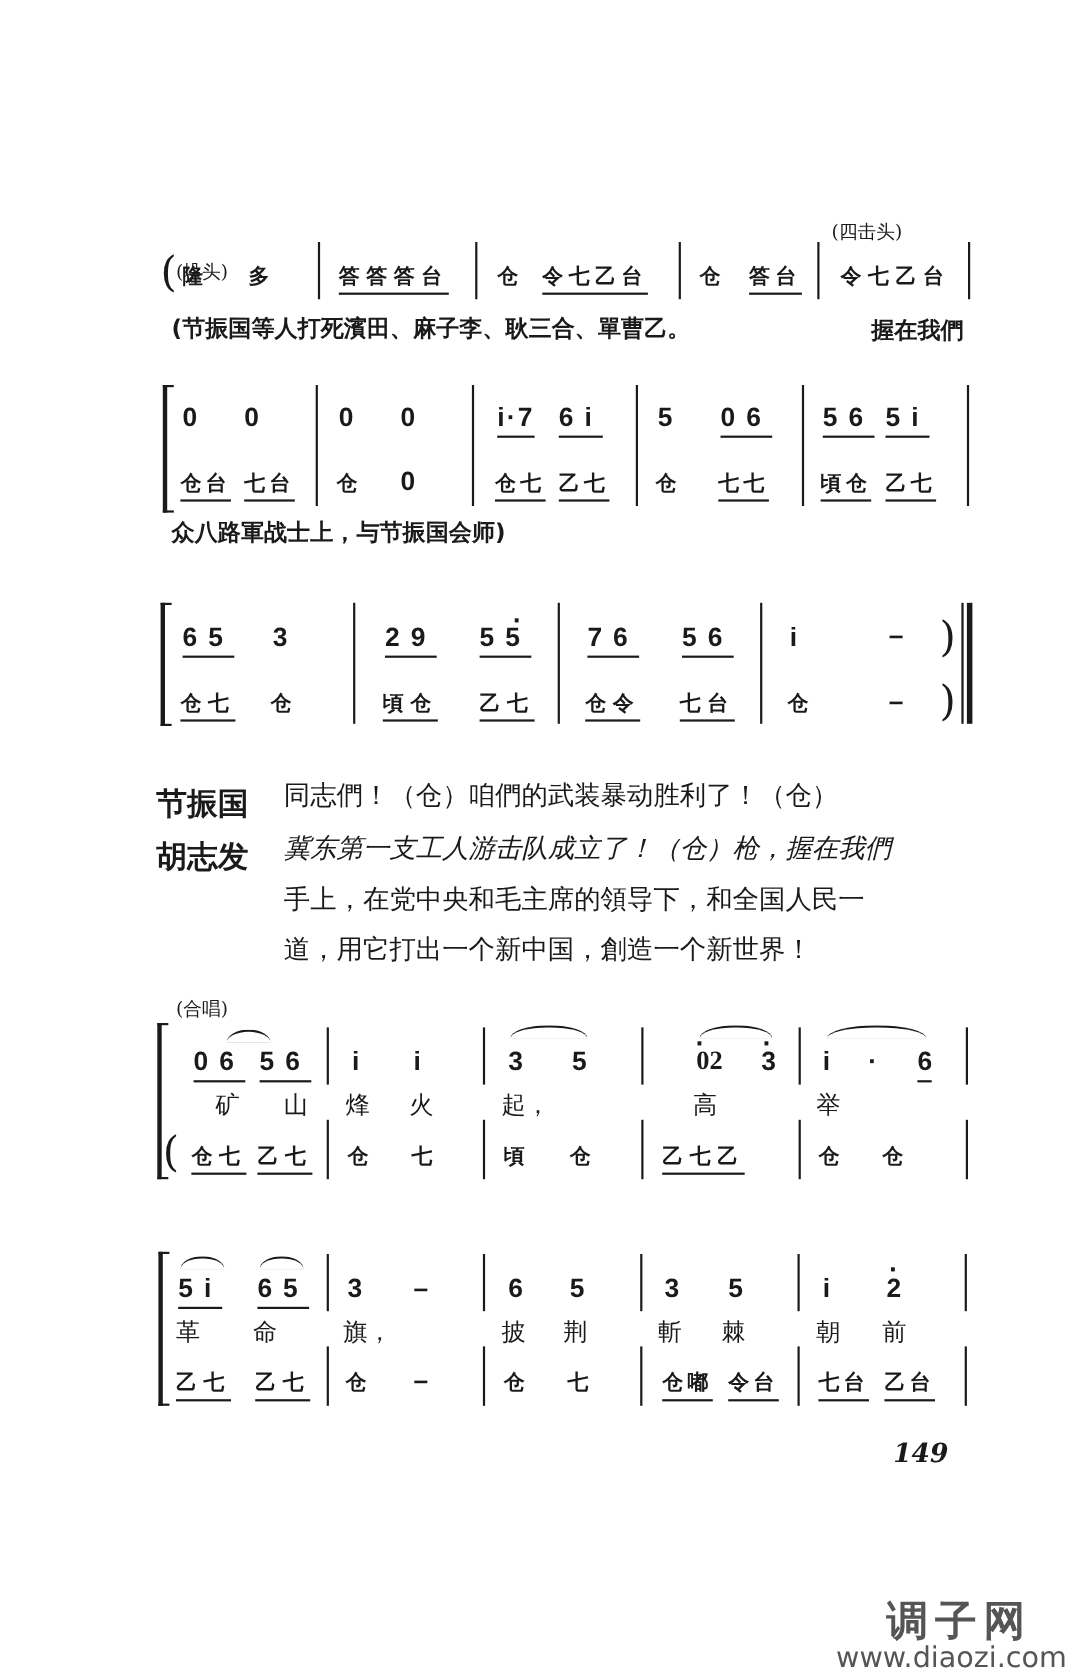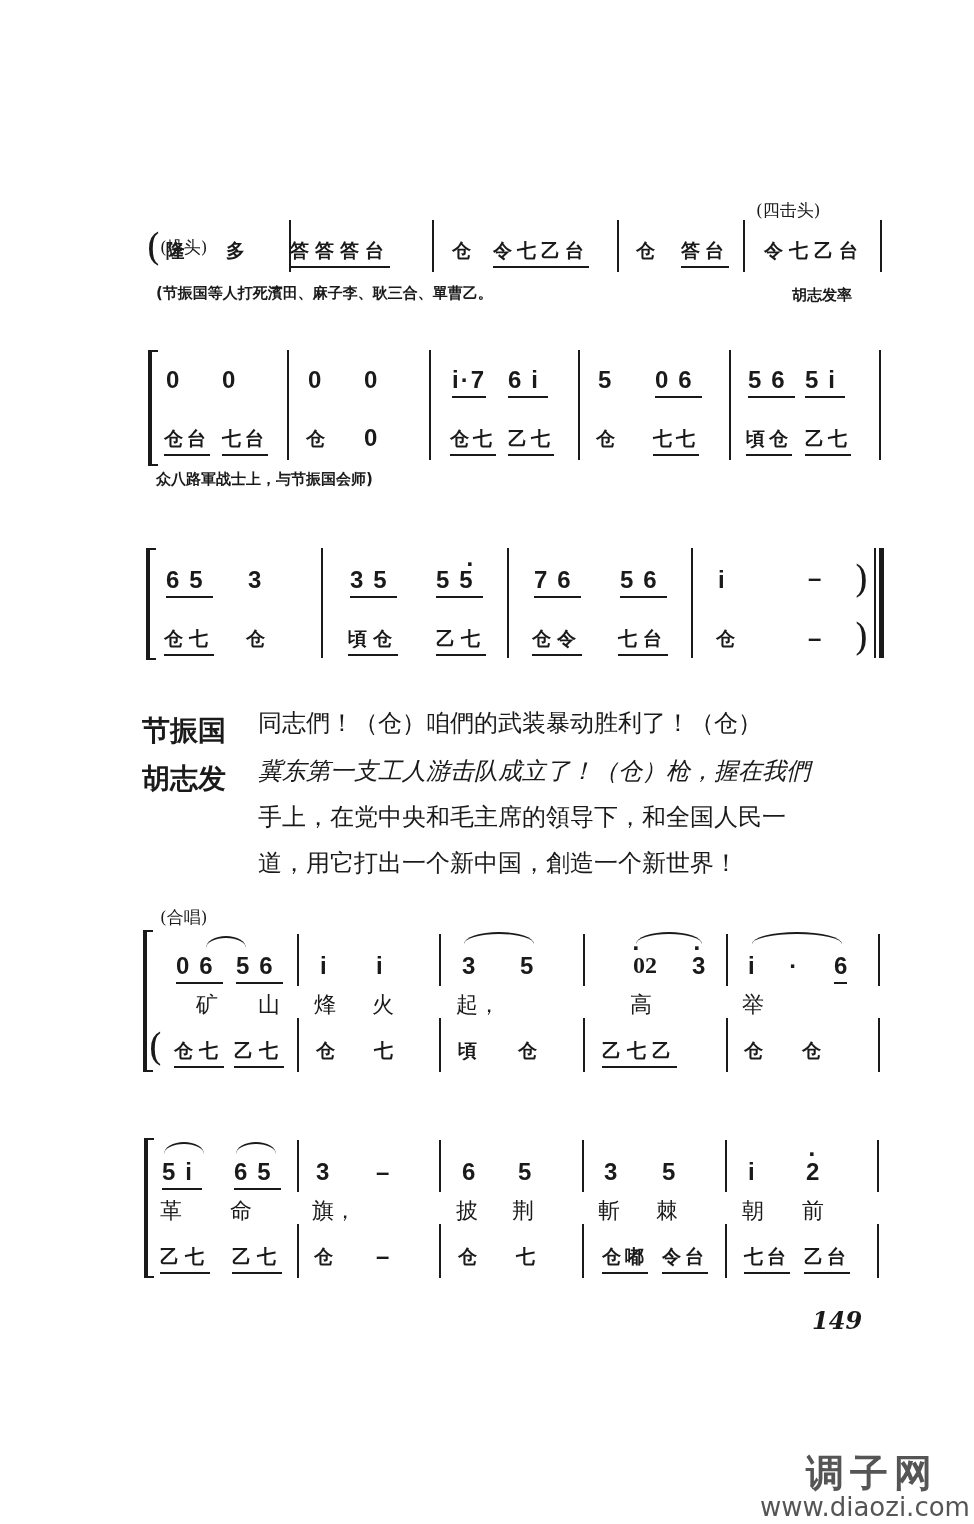--- a/index.html
+++ b/index.html
@@ -1,20 +1,20 @@
 <!DOCTYPE html>
 <html><head>
 <meta charset="utf-8">
 <style>
   html, body { margin: 0; padding: 0; background: #ffffff; }
   body { width: 974px; height: 1524px; position: relative; overflow: hidden;
          font-family: "DejaVu Sans", "Liberation Sans", sans-serif; color: #1a1a1a; }
   .abs { position: absolute; }
   .note { font-family: "DejaVu Serif", "Liberation Serif", serif; font-size: 17px; }
-  .stage { font-family: "DejaVu Sans", sans-serif; font-size: 15px; font-weight: bold; letter-spacing: 0px; }
+  .stage { font-family: "DejaVu Sans", sans-serif; font-size: 21px; font-weight: bold; letter-spacing: 0px; }
   .num { font-family: "Liberation Sans", "DejaVu Sans", sans-serif; font-weight: bold; font-size: 24px; }
   .perc { font-family: "DejaVu Sans", sans-serif; font-weight: bold; font-size: 19px; }
   .lyric { font-family: "DejaVu Serif", "Liberation Serif", serif; font-size: 22px; }
   .bar { position: absolute; width: 2px; background: #1a1a1a; }
   .barthick { position: absolute; width: 5px; background: #1a1a1a; }
   .ul { border-bottom: 2px solid #1a1a1a; padding-bottom: 2px; }
   .cell { position: absolute; white-space: nowrap; }
   .brk { position: absolute; border-left: 4px solid #1a1a1a; border-top: 2px solid #1a1a1a; border-bottom: 2px solid #1a1a1a; width: 6px; }
   .paren { position: absolute; font-family: "DejaVu Serif", serif; font-size: 38px; line-height: 1; }
   .slur { position: absolute; border-top: 2px solid #1a1a1a; border-radius: 50% 50% 0 0 / 100% 100% 0 0; height: 10px; }
@@ -30,36 +30,36 @@
 <div>
   <div class="abs note" style="left:160px; top:196px;margin-top:40px;">(垛头)</div>
   <div class="abs note" style="left:756px; top:199px;">(四击头)</div>
 
   <div class="paren" style="left:146px; top:228px;">(</div>
 
   <div class="cell perc" style="left:166px; top:238px;">隆</div>
   <div class="cell perc" style="left:226px; top:238px;">多</div>
   <div class="bar" style="left:289px; top:220px; height:52px;"></div>
 
-  <div class="cell perc ul" style="left:290px; top:238px; letter-spacing:6px;text-align:right;">答答答台</div>
+  <div class="cell perc ul" style="left:308px; top:238px; letter-spacing:6px;text-align:right;">答答答台</div>
   <div class="bar" style="left:432px; top:220px; height:52px;"></div>
 
   <div class="cell perc" style="left:452px; top:238px;">仓</div>
   <div class="cell perc ul" style="left:493px; top:238px; letter-spacing:5px;">令七乙台</div>
   <div class="bar" style="left:617px; top:220px; height:52px;"></div>
 
   <div class="cell perc" style="left:636px; top:238px;">仓</div>
   <div class="cell perc ul" style="left:681px; top:238px; letter-spacing:5px;">答台</div>
   <div class="bar" style="left:743px; top:220px; height:52px;"></div>
 
   <div class="cell perc" style="left:764px; top:238px; letter-spacing:6px;">令七乙台</div>
   <div class="bar" style="left:880px; top:220px; height:52px;"></div>
 
   <div class="abs stage" style="left:156px; top:284px;">(节振国等人打死濱田、麻子李、耿三合、單曹乙。</div>
-  <div class="abs stage" style="left:792px; top:286px;">胡志发率</div>
+  <div class="abs stage" style="left:792px; top:286px;">握在我們</div>
 </div>
 
 <div>
   <div class="brk" style="left:148px; top:350px; height:112px;"></div>
 
   <div class="cell num" style="left:166px; top:366px;">0</div>
   <div class="cell num" style="left:222px; top:366px;">0</div>
   <div class="cell perc ul" style="left:164px; top:426px; letter-spacing:4px;">仓台</div>
   <div class="cell perc ul" style="left:222px; top:426px; letter-spacing:4px;">七台</div>
   <div class="bar" style="left:287px; top:350px; height:110px;"></div>
@@ -93,21 +93,21 @@
 
 <div>
   <div class="brk" style="left:146px; top:548px; height:108px;"></div>
 
   <div class="cell num ul" style="left:166px; top:566px; letter-spacing:10px;">65</div>
   <div class="cell num" style="left:248px; top:566px;">3</div>
   <div class="cell perc ul" style="left:164px; top:626px; letter-spacing:6px;">仓七</div>
   <div class="cell perc" style="left:246px; top:626px;">仓</div>
   <div class="bar" style="left:321px; top:548px; height:110px;"></div>
 
-  <div class="cell num ul" style="left:350px; top:566px; letter-spacing:10px;">35</div>
+  <div class="cell num ul" style="left:350px; top:566px; letter-spacing:10px;">29</div>
   <div class="cell num ul" style="left:436px; top:566px; letter-spacing:10px;">55</div>
   <div class="abs" style="left:466px; top:552px; font-size:20px; font-weight:bold;">·</div>
   <div class="cell perc ul" style="left:348px; top:626px; letter-spacing:6px;">頃仓</div>
   <div class="cell perc ul" style="left:436px; top:626px; letter-spacing:6px;">乙七</div>
   <div class="bar" style="left:507px; top:548px; height:110px;"></div>
 
   <div class="cell num ul" style="left:534px; top:566px; letter-spacing:10px;">76</div>
   <div class="cell num ul" style="left:620px; top:566px; letter-spacing:10px;">56</div>
   <div class="cell perc ul" style="left:532px; top:626px; letter-spacing:6px;">仓令</div>
   <div class="cell perc ul" style="left:618px; top:626px; letter-spacing:6px;">七台</div>

